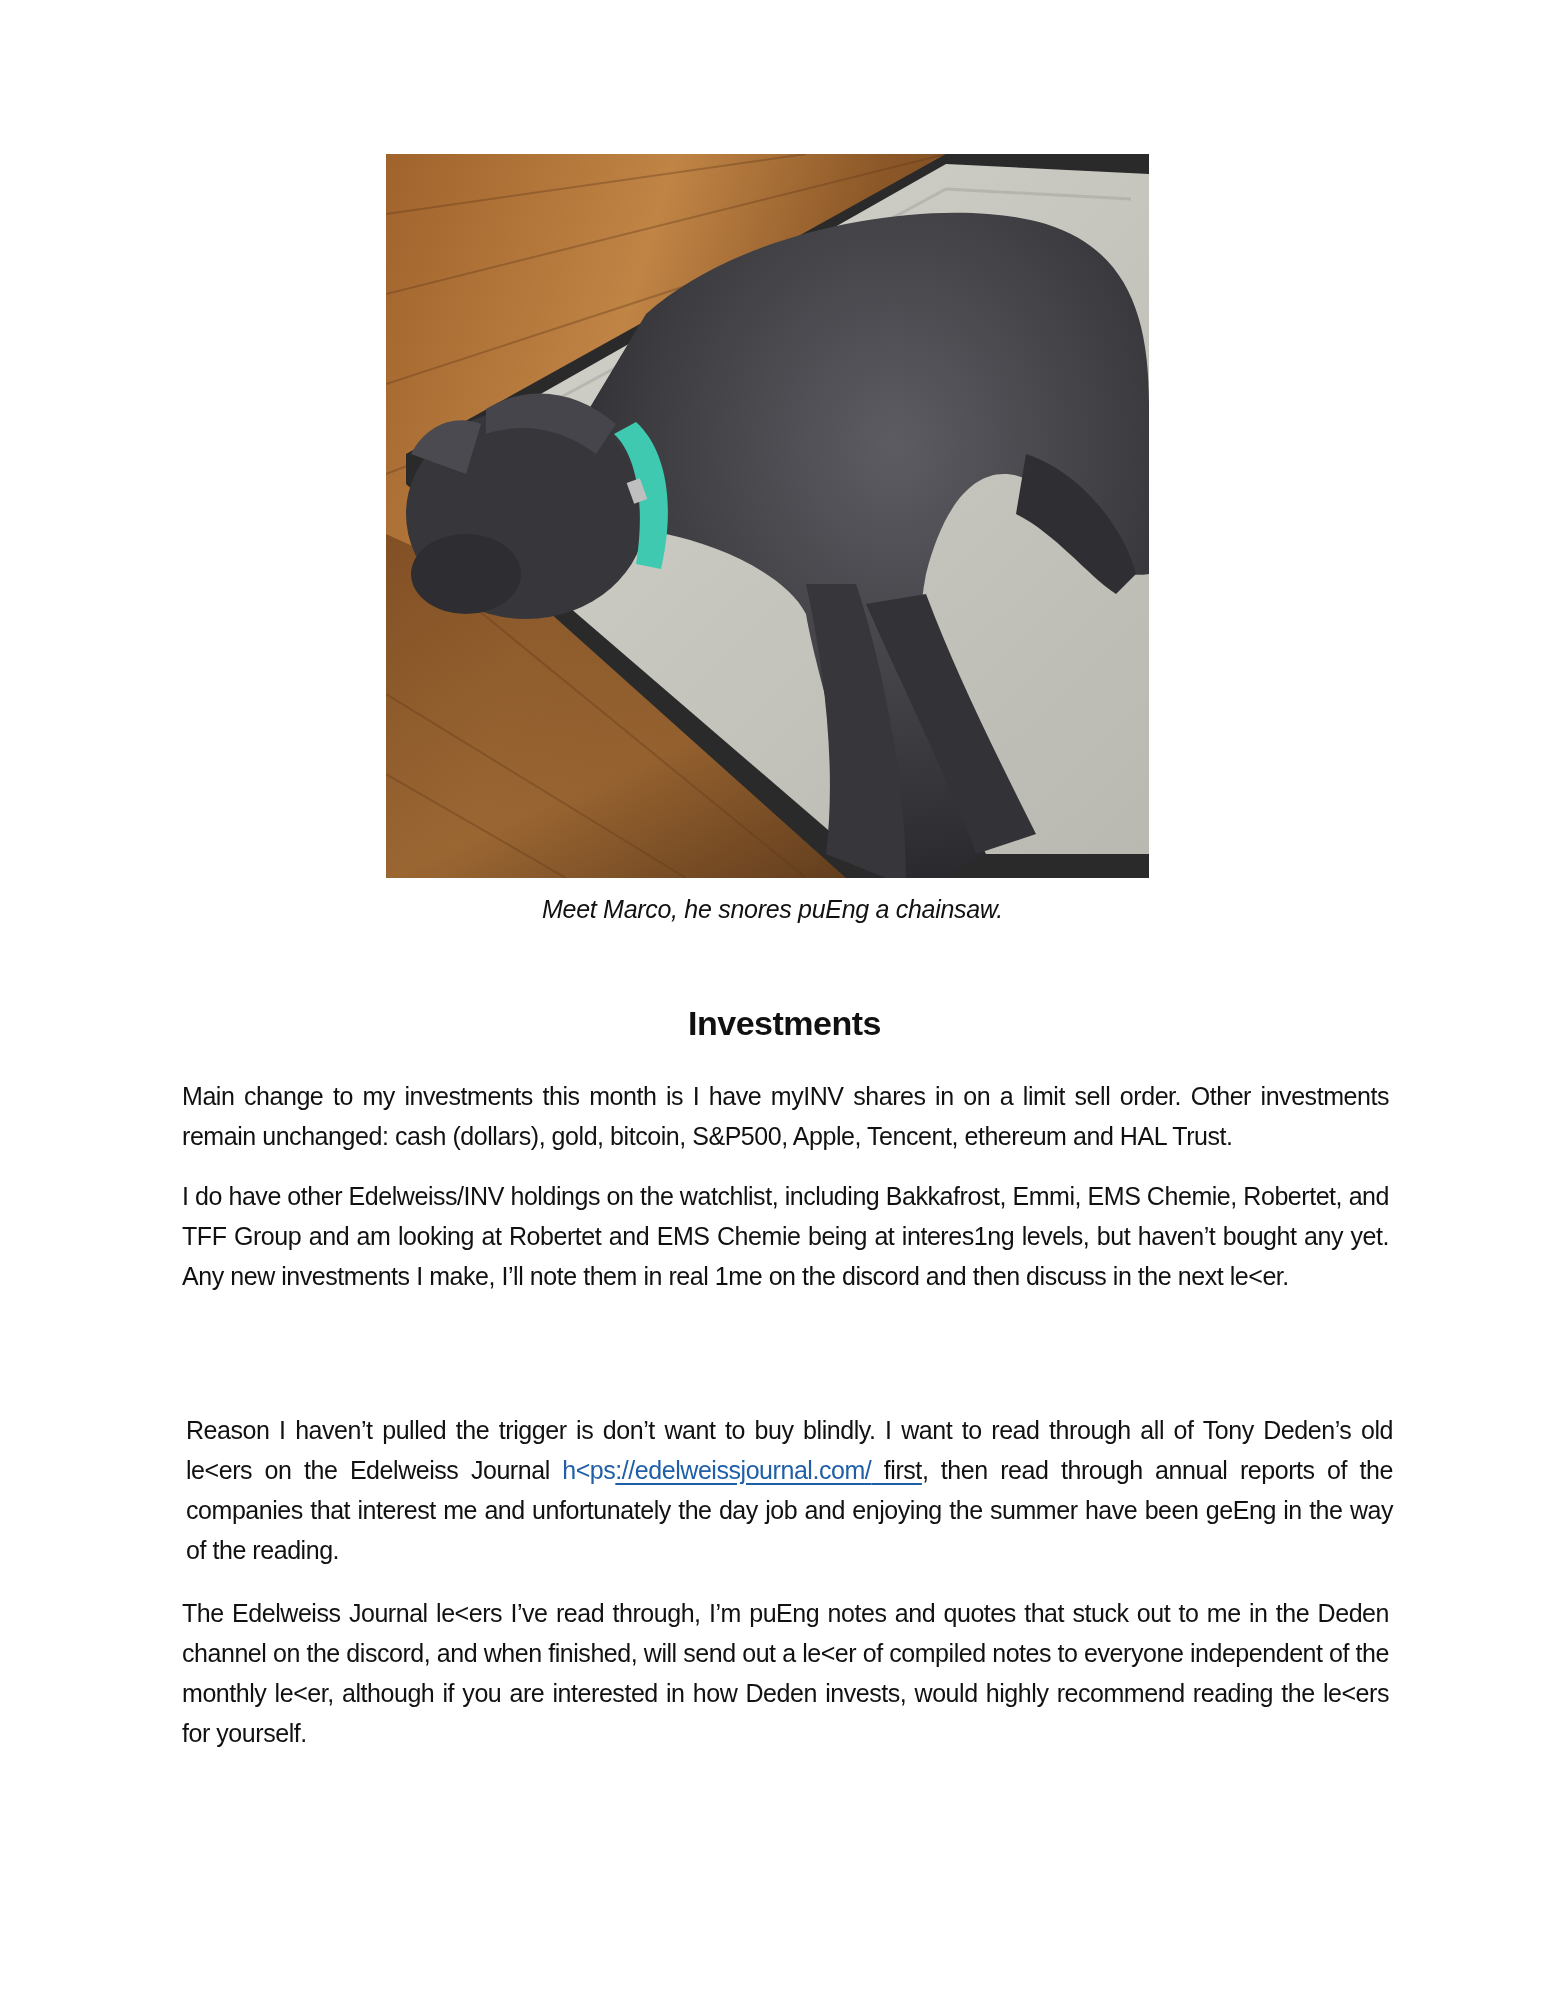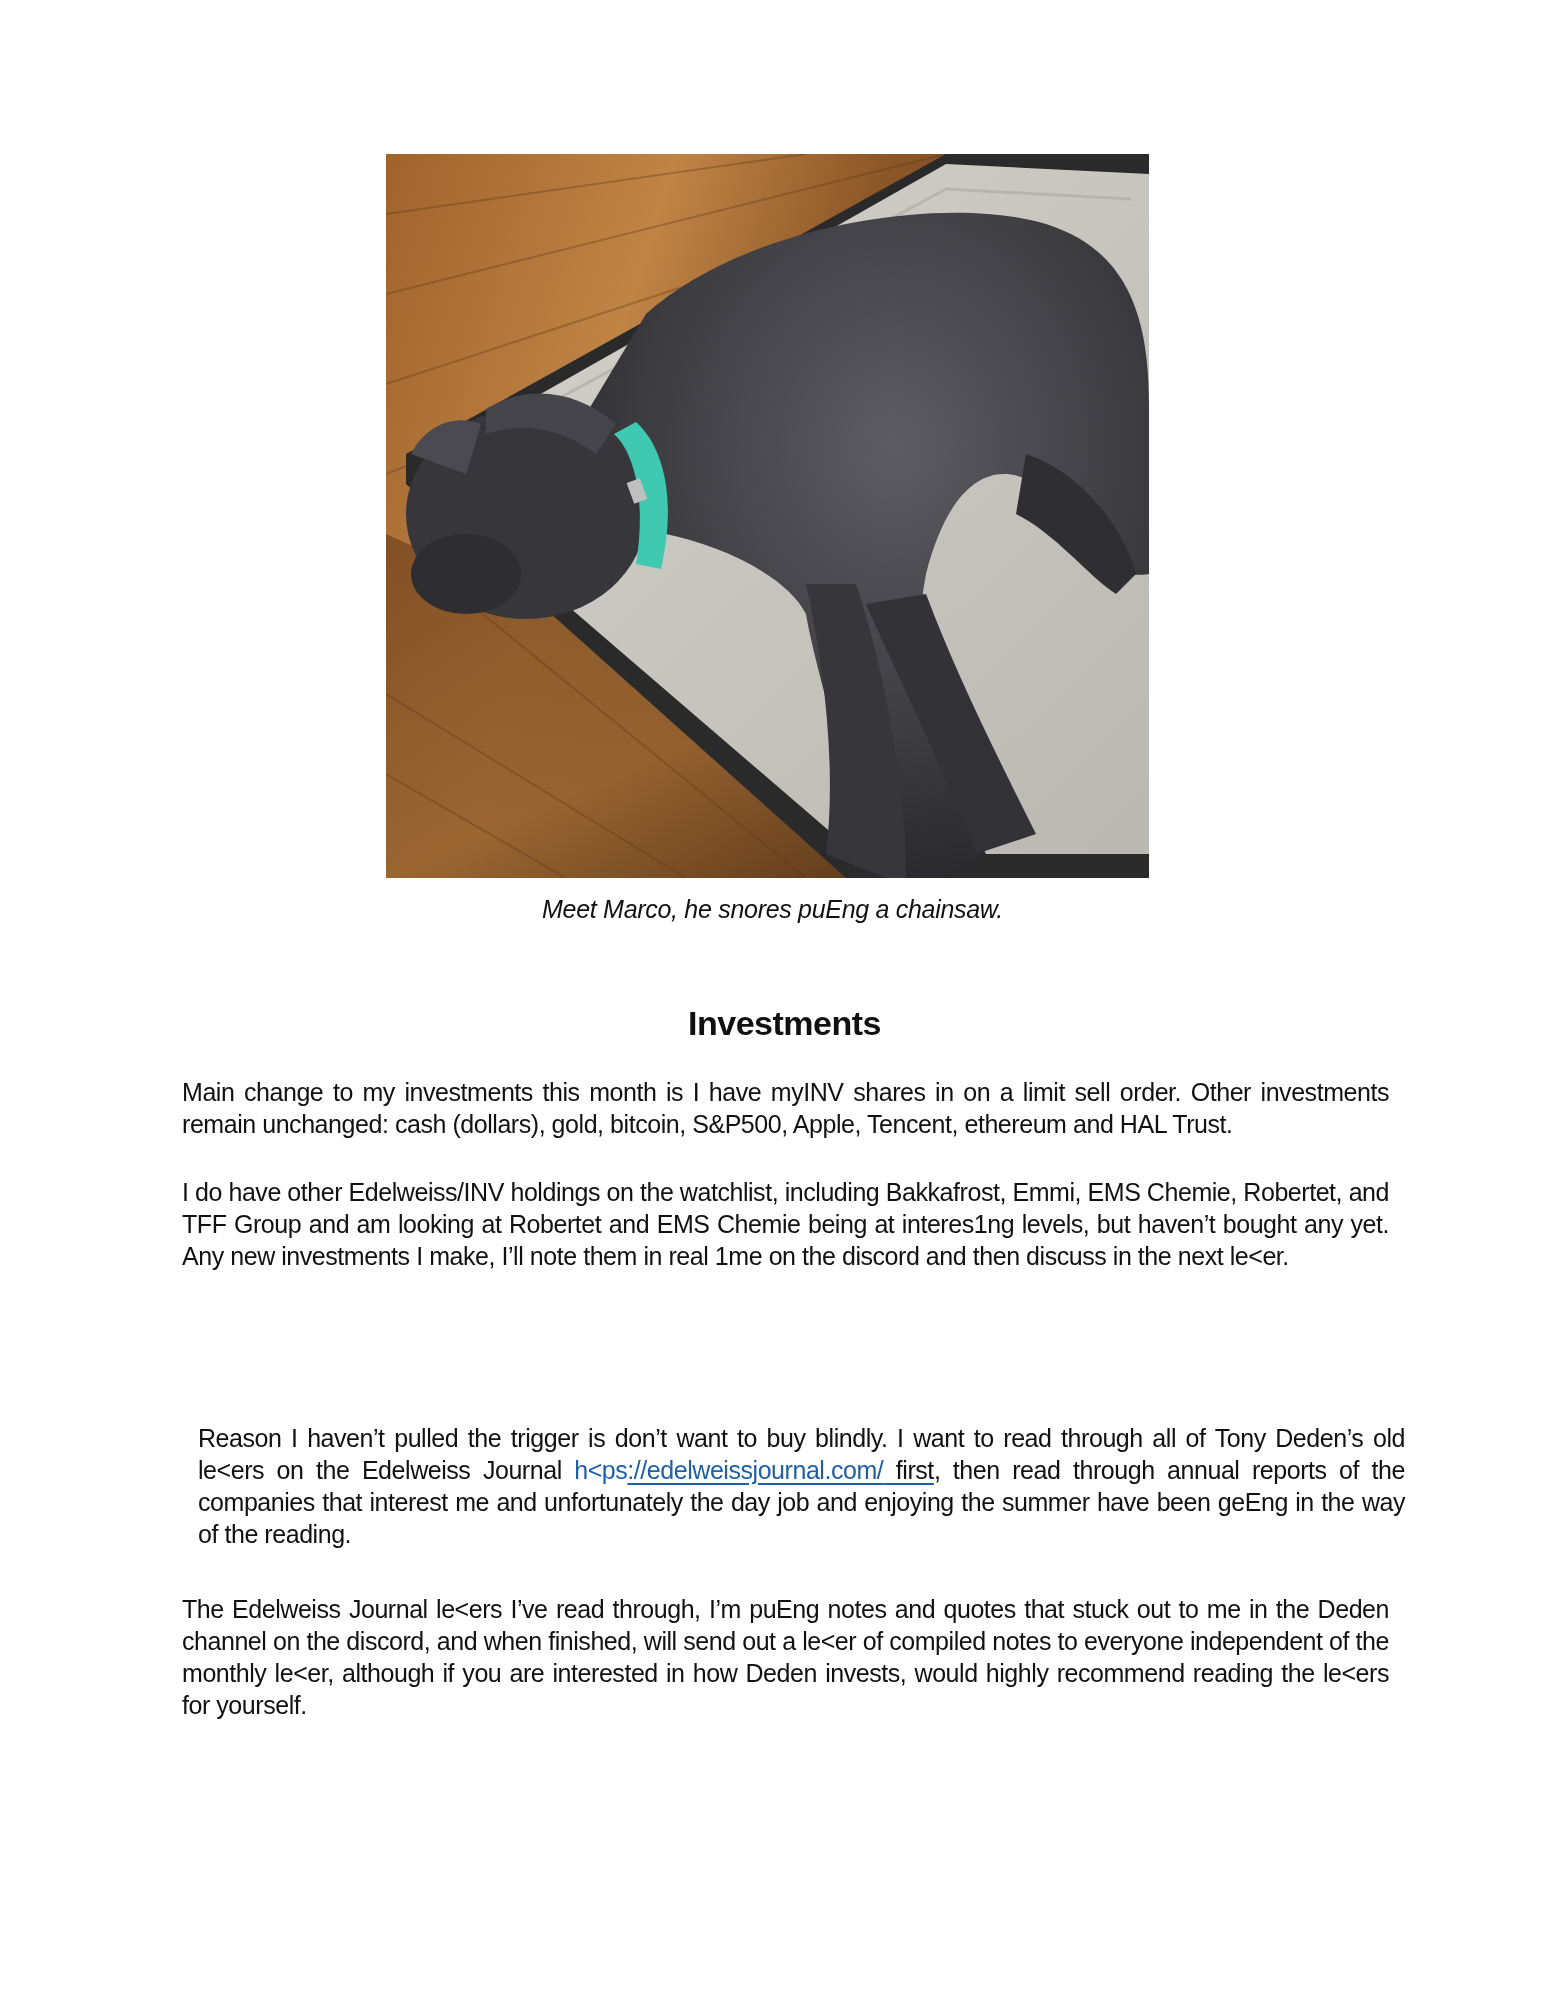--- a/index.html
+++ b/index.html
@@ -17,21 +17,21 @@
       font-family: "Liberation Sans", sans-serif; font-style: italic;
       font-size: 25px; letter-spacing: -0.3px;
     }
     .heading {
       position: absolute; left: 0; width: 1545px; top: 992px; text-align: center;
       font-family: "Liberation Sans", sans-serif; font-weight: bold; font-size: 34px;
       letter-spacing: -0.5px;
     }
     .para {
       position: absolute; left: 182px; width: 1207px;
-      font-size: 25px; line-height: 32px; text-align: justify;
+      font-size: 25px; line-height: 40px; text-align: justify;
       letter-spacing: -0.45px; word-spacing: 0px;
     }
     .p1 { top: 1076px; }
     .p2 { top: 1176px; }
     .p3 { top: 1406px; }
     .p4 { top: 1593px; }
     .link { color: #1f5fa8; }
     .link-underline { text-decoration: underline; text-decoration-color: #1f5fa8; text-underline-offset: 4px; }
   </style>
 </head>
@@ -97,17 +97,17 @@
 </div>
 
 <div class="caption">Meet Marco, he snores puEng a chainsaw.</div>
 
 <h1 class="heading" style="margin:12px;">Investments</h1>
 
 <p class="para p1" style="margin:0;">Main change to my investments this month is I have myINV shares in on a limit sell order. Other investments remain unchanged: cash (dollars), gold, bitcoin, S&amp;P500, Apple, Tencent, ethereum and HAL Trust.</p>
 
 <p class="para p2" style="margin:0;">I do have other Edelweiss/INV holdings on the watchlist, including Bakkafrost, Emmi, EMS Chemie, Robertet, and TFF Group and am looking at Robertet and EMS Chemie being at interes1ng levels, but haven’t bought any yet. Any new investments I make, I’ll note them in real 1me on the discord and then discuss in the next le&lt;er.</p>
 
-<p class="para p3" style="margin:16px;">
+<p class="para p3" style="margin:4px;">
   <span>Reason I haven’t pulled the trigger is don’t want to buy blindly. I want to read through all of Tony Deden’s old le&lt;ers on the Edelweiss Journal </span><a class="link" style="text-decoration:none;"><span>h&lt;ps</span><span class="link-underline"><span>://edelweissjournal.com/</span><span style="color:#111;"> first</span></span></a><span>, then read through annual reports of the companies that interest me and unfortunately the day job and enjoying the summer have been geEng in the way of the reading.</span>
 </p>
 
 <p class="para p4" style="margin:0;">The Edelweiss Journal le&lt;ers I’ve read through, I’m puEng notes and quotes that stuck out to me in the Deden channel on the discord, and when finished, will send out a le&lt;er of compiled notes to everyone independent of the monthly le&lt;er, although if you are interested in how Deden invests, would highly recommend reading the le&lt;ers for yourself.</p>
 
 </body></html>

